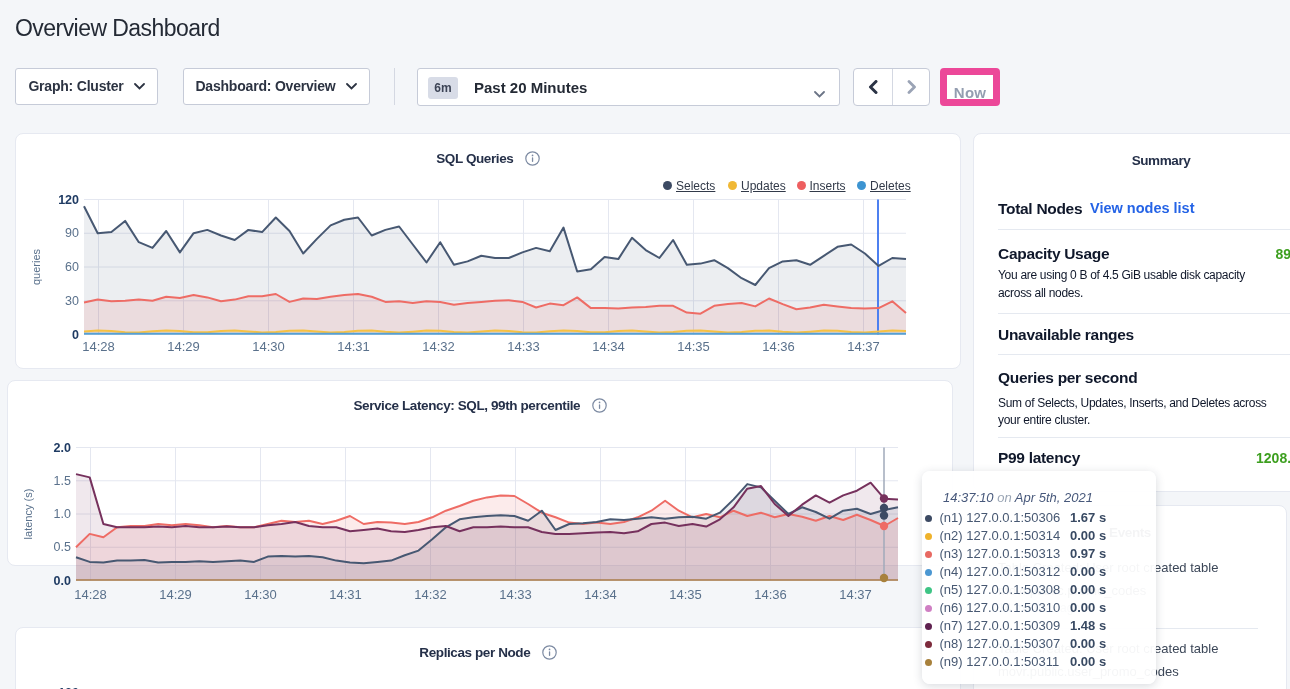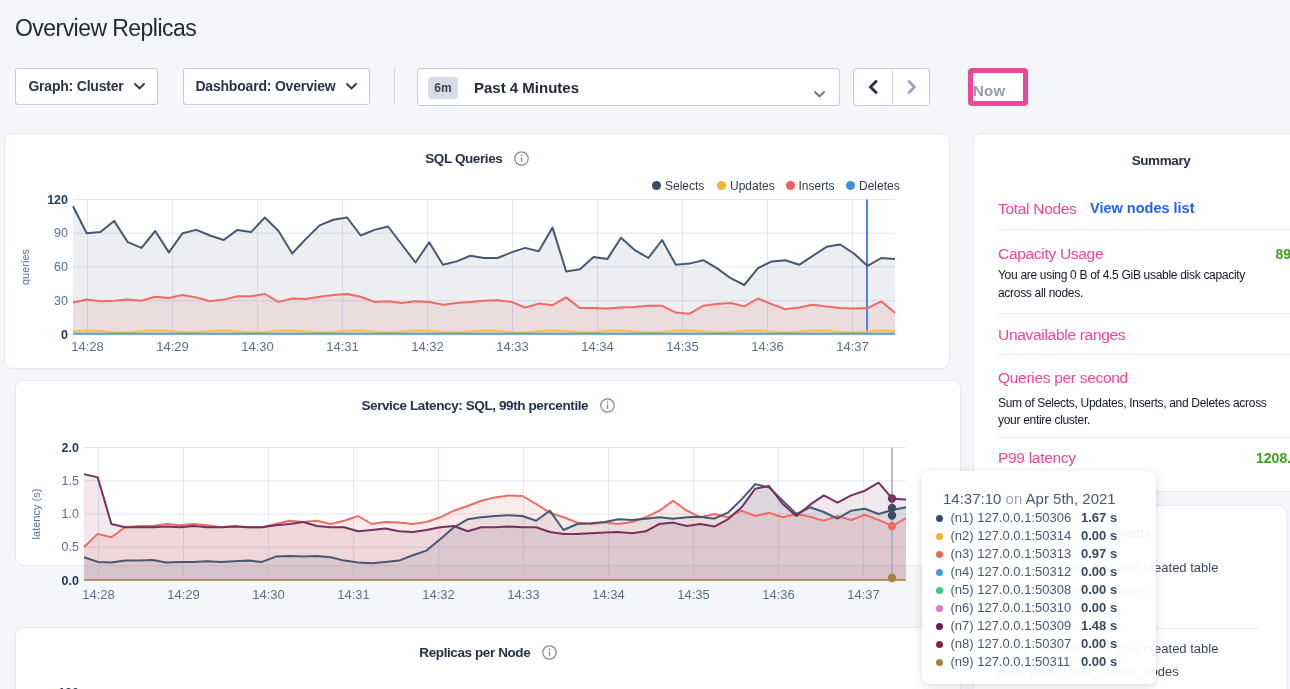--- a/index.html
+++ b/index.html
@@ -9,77 +9,77 @@
   display:flex; align-items:center; justify-content:center; gap:10px; font-size:14px; letter-spacing:-0.2px; font-weight:bold; color:#2c3342; }
 .vsep { position:absolute; left:394px; top:67.5px; width:1px; height:37px; background:#d4d8e2; }
 .timebox { position:absolute; left:417px; top:67.5px; width:423px; height:38px; background:#fff; border:1px solid #c6cbd8; border-radius:3px; }
 .badge { position:absolute; left:10px; top:8px; width:30px; height:22px; background:#d8dce7; border-radius:3px;
   font-size:12px; font-weight:bold; color:#3d4456; text-align:center; line-height:22px; }
 .timetext { position:absolute; left:56px; top:10px; font-size:15px; font-weight:bold; color:#242a35; }
 .timechev { position:absolute; right:14px; top:15px; }
 .btngroup { position:absolute; left:853px; top:67.5px; width:77px; height:38px; background:#fff; border:1px solid #c6cbd8; border-radius:4px; }
 .btngroup .half { position:absolute; top:0; width:38px; height:36px; display:flex; align-items:center; justify-content:center; }
 .btngroup .sep { position:absolute; left:38px; top:0; width:1px; height:36px; background:#d4d8e2; }
-.nowbtn { position:absolute; left:940px; top:67.5px; width:60px; height:38px; background:#fff; border:5px solid #ec4899; border-radius:4px;
-  font-size:15px; font-weight:bold; color:#939db0; line-height:36px; letter-spacing:0.2px;margin-left:28px; }
+.nowbtn { position:absolute; left:940px; top:67.5px; width:60px; height:38px; background:#fff; border:7px solid #ec4899; border-radius:4px;
+  font-size:15px; font-weight:bold; color:#939db0; text-align:center; line-height:36px; letter-spacing:0.2px; }
 .panel { position:absolute; background:#fff; border:1px solid #e6e9f1; border-radius:8px; }
 .ctitle { position:absolute; left:0; width:100%; text-align:center; font-size:13.5px; letter-spacing:-0.4px; font-weight:bold; color:#253049; }
 .ctitle svg { margin-left:8px; }
-.litem { position:absolute; top:45px; font-size:12px; color:#323a49; white-space:nowrap; }
+.litem { position:absolute; top:45px; font-size:12px; color:#323a49; white-space:nowrap;text-decoration:underline; }
 .ldot { display:inline-block; width:9px; height:9px; border-radius:50%; margin-right:4px; }
 .sumtitle { position:absolute; left:0; width:100%; text-align:center; font-size:13.5px; letter-spacing:-0.4px; font-weight:bold; color:#253049; }
 .srow { position:absolute; left:24px; right:25px; }
-.slabel { font-size:15.5px; letter-spacing:-0.3px; font-weight:normal; color:#ec4899;margin-top:29px; }
+.slabel { font-size:15.5px; letter-spacing:-0.3px; font-weight:bold; color:#0f172a;margin-top:29px; }
 .sval { position:absolute; right:0; top:1px; font-size:14px; font-weight:bold; color:#3d9f1f; }
 .slink { position:absolute; left:92px; top:0; font-size:14.5px; font-weight:bold; color:#2463e6; }
 .ssub { position:absolute; left:24px; right:8px; font-size:12px; letter-spacing:-0.3px; color:#0f172a; line-height:17.5px; }
 .sdiv { position:absolute; left:24px; right:28px; height:1px; background:#e5e9f0; }
 .etext { position:absolute; left:24px; right:6px; font-size:13px; color:#3c4758; line-height:23.5px; }
 .etime { position:absolute; left:24px; font-size:12px; color:#8b95a5; }
 .tooltip { position:absolute; left:922px; top:471px; width:234px; height:213px; background:rgba(255,255,255,0.95);
   border-radius:8px; box-shadow:0 2px 10px rgba(40,50,70,0.18); z-index:10; }
-.thead { position:absolute; left:21px; top:19px; font-size:15px; color:#47587b; }
+.thead { position:absolute; left:21px; top:19px; font-size:13px; color:#47587b;font-style:italic; }
 .thead .on { color:#9aa5b5; }
-.trow { position:absolute; left:15px; height:18px; width:210px; white-space:nowrap;text-decoration:underline; }
+.trow { position:absolute; left:4px; height:18px; width:210px; white-space:nowrap;text-decoration:underline; }
 .tdot { position:absolute; left:-1px; top:6px; width:7px; height:7px; border-radius:50%; }
 .ttxt { position:absolute; left:13.5px; top:1px; font-size:13px; color:#475872; }
 .tval { position:absolute; left:144px; top:1px; white-space:nowrap; font-size:13px; font-weight:bold; color:#394a63; }
 </style></head>
 <body>
-<h1>Overview Replicas</h1>
+<h1>Overview Dashboard</h1>
 <div class="dd" style="left:15px;width:143px">Graph: Cluster <svg width="11" height="7" viewBox="0 0 11 7">
       <path d="M1 1 L5.5 5.5 L10 1" fill="none" stroke="#2c3342" stroke-width="1.8" stroke-linecap="round"></path>
     </svg></div>
 <div class="dd" style="left:182.5px;width:187px">Dashboard: Overview <svg width="11" height="7" viewBox="0 0 11 7">
       <path d="M1 1 L5.5 5.5 L10 1" fill="none" stroke="#2c3342" stroke-width="1.8" stroke-linecap="round"></path>
     </svg></div>
 <div class="vsep"></div>
 <div class="timebox">
   <span class="badge">6m</span>
-  <span class="timetext">Past 4 Minutes</span>
+  <span class="timetext">Past 20 Minutes</span>
   <span class="timechev"><svg width="11" height="7" viewBox="0 0 11 7">
         <path d="M1 1 L5.5 5.5 L10 1" fill="none" stroke="#6b7486" stroke-width="1.8" stroke-linecap="round"></path>
       </svg></span>
 </div>
 <div class="btngroup">
   <span class="half" style="left:0">
       <svg width="12" height="14" viewBox="0 0 12 14">
         <path d="M9 1.5 L3.5 7 L9 12.5" fill="none" stroke="#2b3345" stroke-width="3" stroke-linecap="round" stroke-linejoin="round"></path>
       </svg>
     </span>
   <span class="sep"></span>
   <span class="half" style="left:39px">
       <svg width="12" height="14" viewBox="0 0 12 14">
         <path d="M3 1.5 L8.5 7 L3 12.5" fill="none" stroke="#9aa3b5" stroke-width="2.8" stroke-linecap="round" stroke-linejoin="round"></path>
       </svg>
     </span>
 </div>
 <div class="nowbtn">Now</div>
 
-<div class="panel" style="left:4px;top:133px;width:946px;height:235.5px">
+<div class="panel" style="left:15px;top:133px;width:946px;height:235.5px">
   <div class="ctitle" style="top:17px">SQL Queries <svg width="15" height="15" viewBox="0 0 15 15" style="vertical-align:-3px">
         <circle cx="7.5" cy="7.5" r="6.7" fill="none" stroke="#7c8aa2" stroke-width="1.2"></circle>
         <rect x="6.9" y="6.3" width="1.3" height="4.6" rx="0.6" fill="#7c8aa2"></rect>
         <circle cx="7.55" cy="4.4" r="0.85" fill="#7c8aa2"></circle>
       </svg></div>
   <span class="litem" style="left:647px"><span class="ldot" style="background:#3c4a63"></span>Selects</span>
     <span class="litem" style="left:712px"><span class="ldot" style="background:#f0b835"></span>Updates</span>
     <span class="litem" style="left:780.5px"><span class="ldot" style="background:#ee5f60"></span>Inserts</span>
     <span class="litem" style="left:841px"><span class="ldot" style="background:#3d94d1"></span>Deletes</span>
   <svg width="946" height="235" viewBox="0 0 946 235" style="position:absolute;left:0;top:0">
@@ -117,21 +117,21 @@
       <text x="422.5" y="217" text-anchor="middle" font-size="13" fill="#5a718c">14:32</text>
       <text x="507.5" y="217" text-anchor="middle" font-size="13" fill="#5a718c">14:33</text>
       <text x="592.5" y="217" text-anchor="middle" font-size="13" fill="#5a718c">14:34</text>
       <text x="677.5" y="217" text-anchor="middle" font-size="13" fill="#5a718c">14:35</text>
       <text x="762.5" y="217" text-anchor="middle" font-size="13" fill="#5a718c">14:36</text>
       <text x="847.5" y="217" text-anchor="middle" font-size="13" fill="#5a718c">14:37</text>
 <text x="24" y="133" font-size="11" fill="#5a718c" text-anchor="middle" transform="rotate(-90 24 133)">queries</text>
 </svg>
 </div>
 
-<div class="panel" style="left:15px;top:379.5px;width:946px;height:186px">
+<div class="panel" style="left:7px;top:379.5px;width:946px;height:186px">
   <div class="ctitle" style="top:17px">Service Latency: SQL, 99th percentile <svg width="15" height="15" viewBox="0 0 15 15" style="vertical-align:-3px">
         <circle cx="7.5" cy="7.5" r="6.7" fill="none" stroke="#7c8aa2" stroke-width="1.2"></circle>
         <rect x="6.9" y="6.3" width="1.3" height="4.6" rx="0.6" fill="#7c8aa2"></rect>
         <circle cx="7.55" cy="4.4" r="0.85" fill="#7c8aa2"></circle>
       </svg></div>
   <svg width="946" height="236" viewBox="0 0 946 236" style="position:absolute;left:0;top:0">
 <line x1="68" y1="66.5" x2="890" y2="66.5" stroke="#e4e7f0" stroke-width="1"></line>
       <line x1="68" y1="99.75" x2="890" y2="99.75" stroke="#e4e7f0" stroke-width="1"></line>
       <line x1="68" y1="133" x2="890" y2="133" stroke="#e4e7f0" stroke-width="1"></line>
       <line x1="68" y1="166.25" x2="890" y2="166.25" stroke="#e4e7f0" stroke-width="1"></line>

